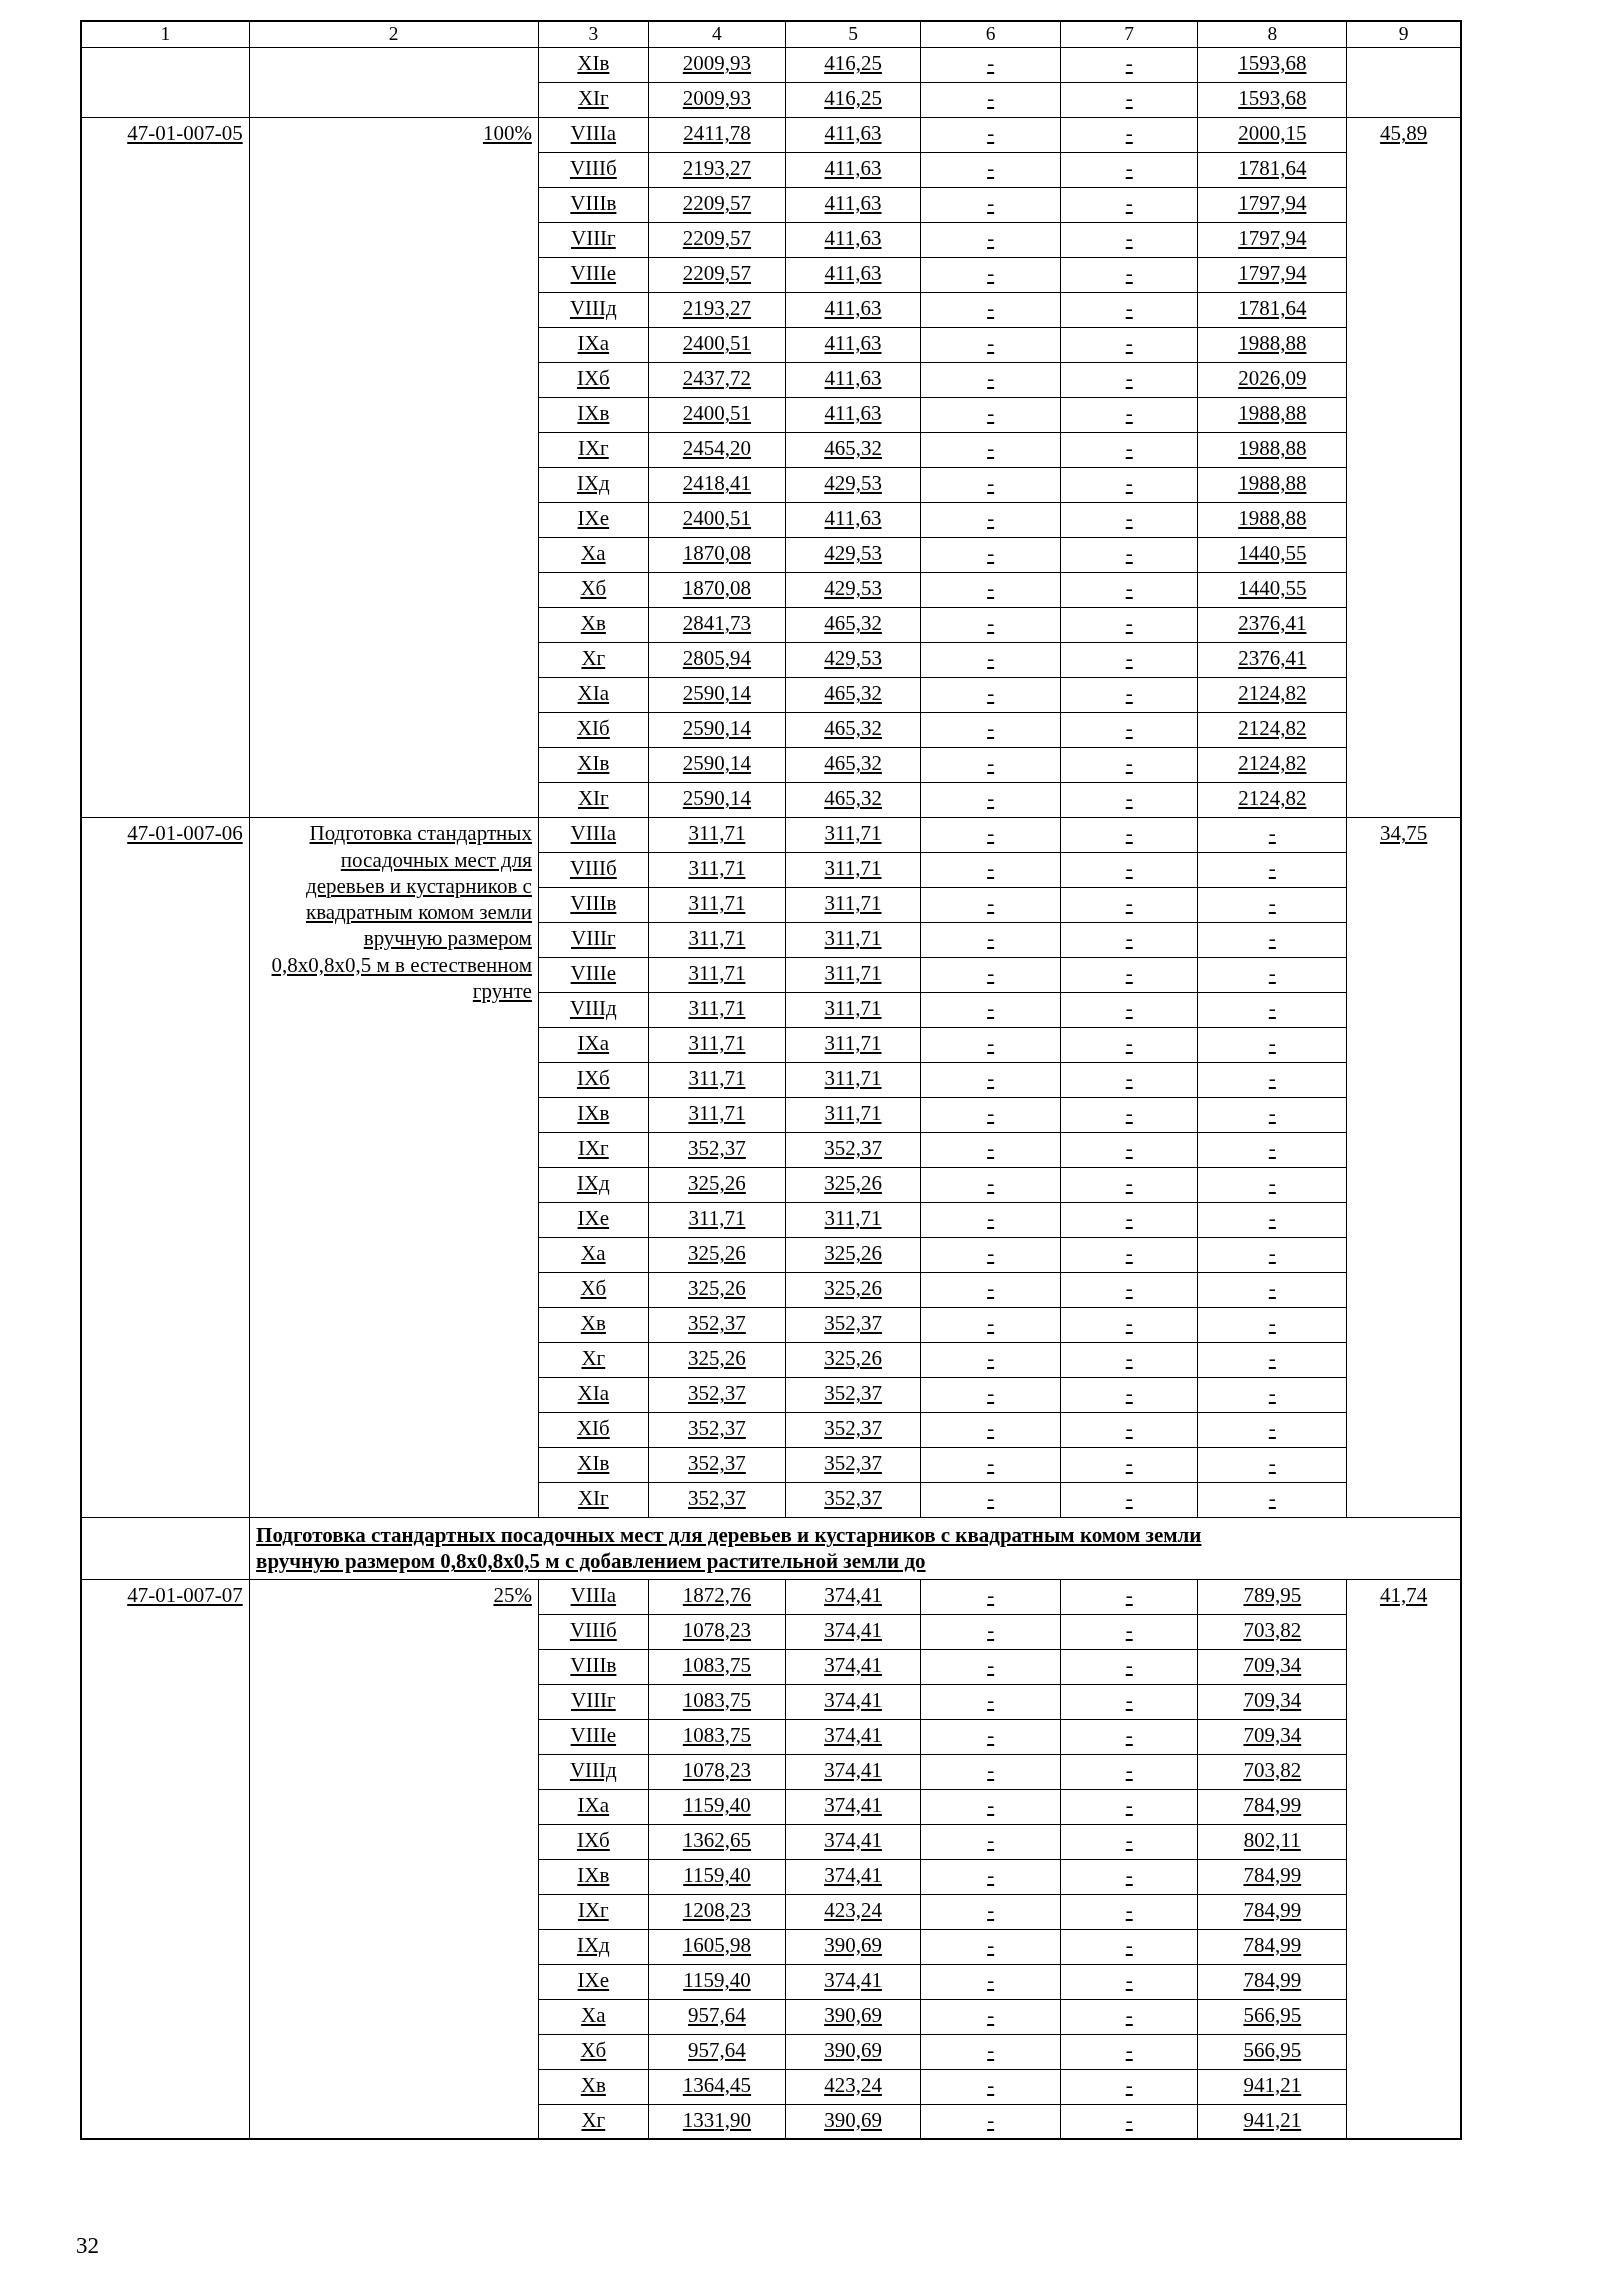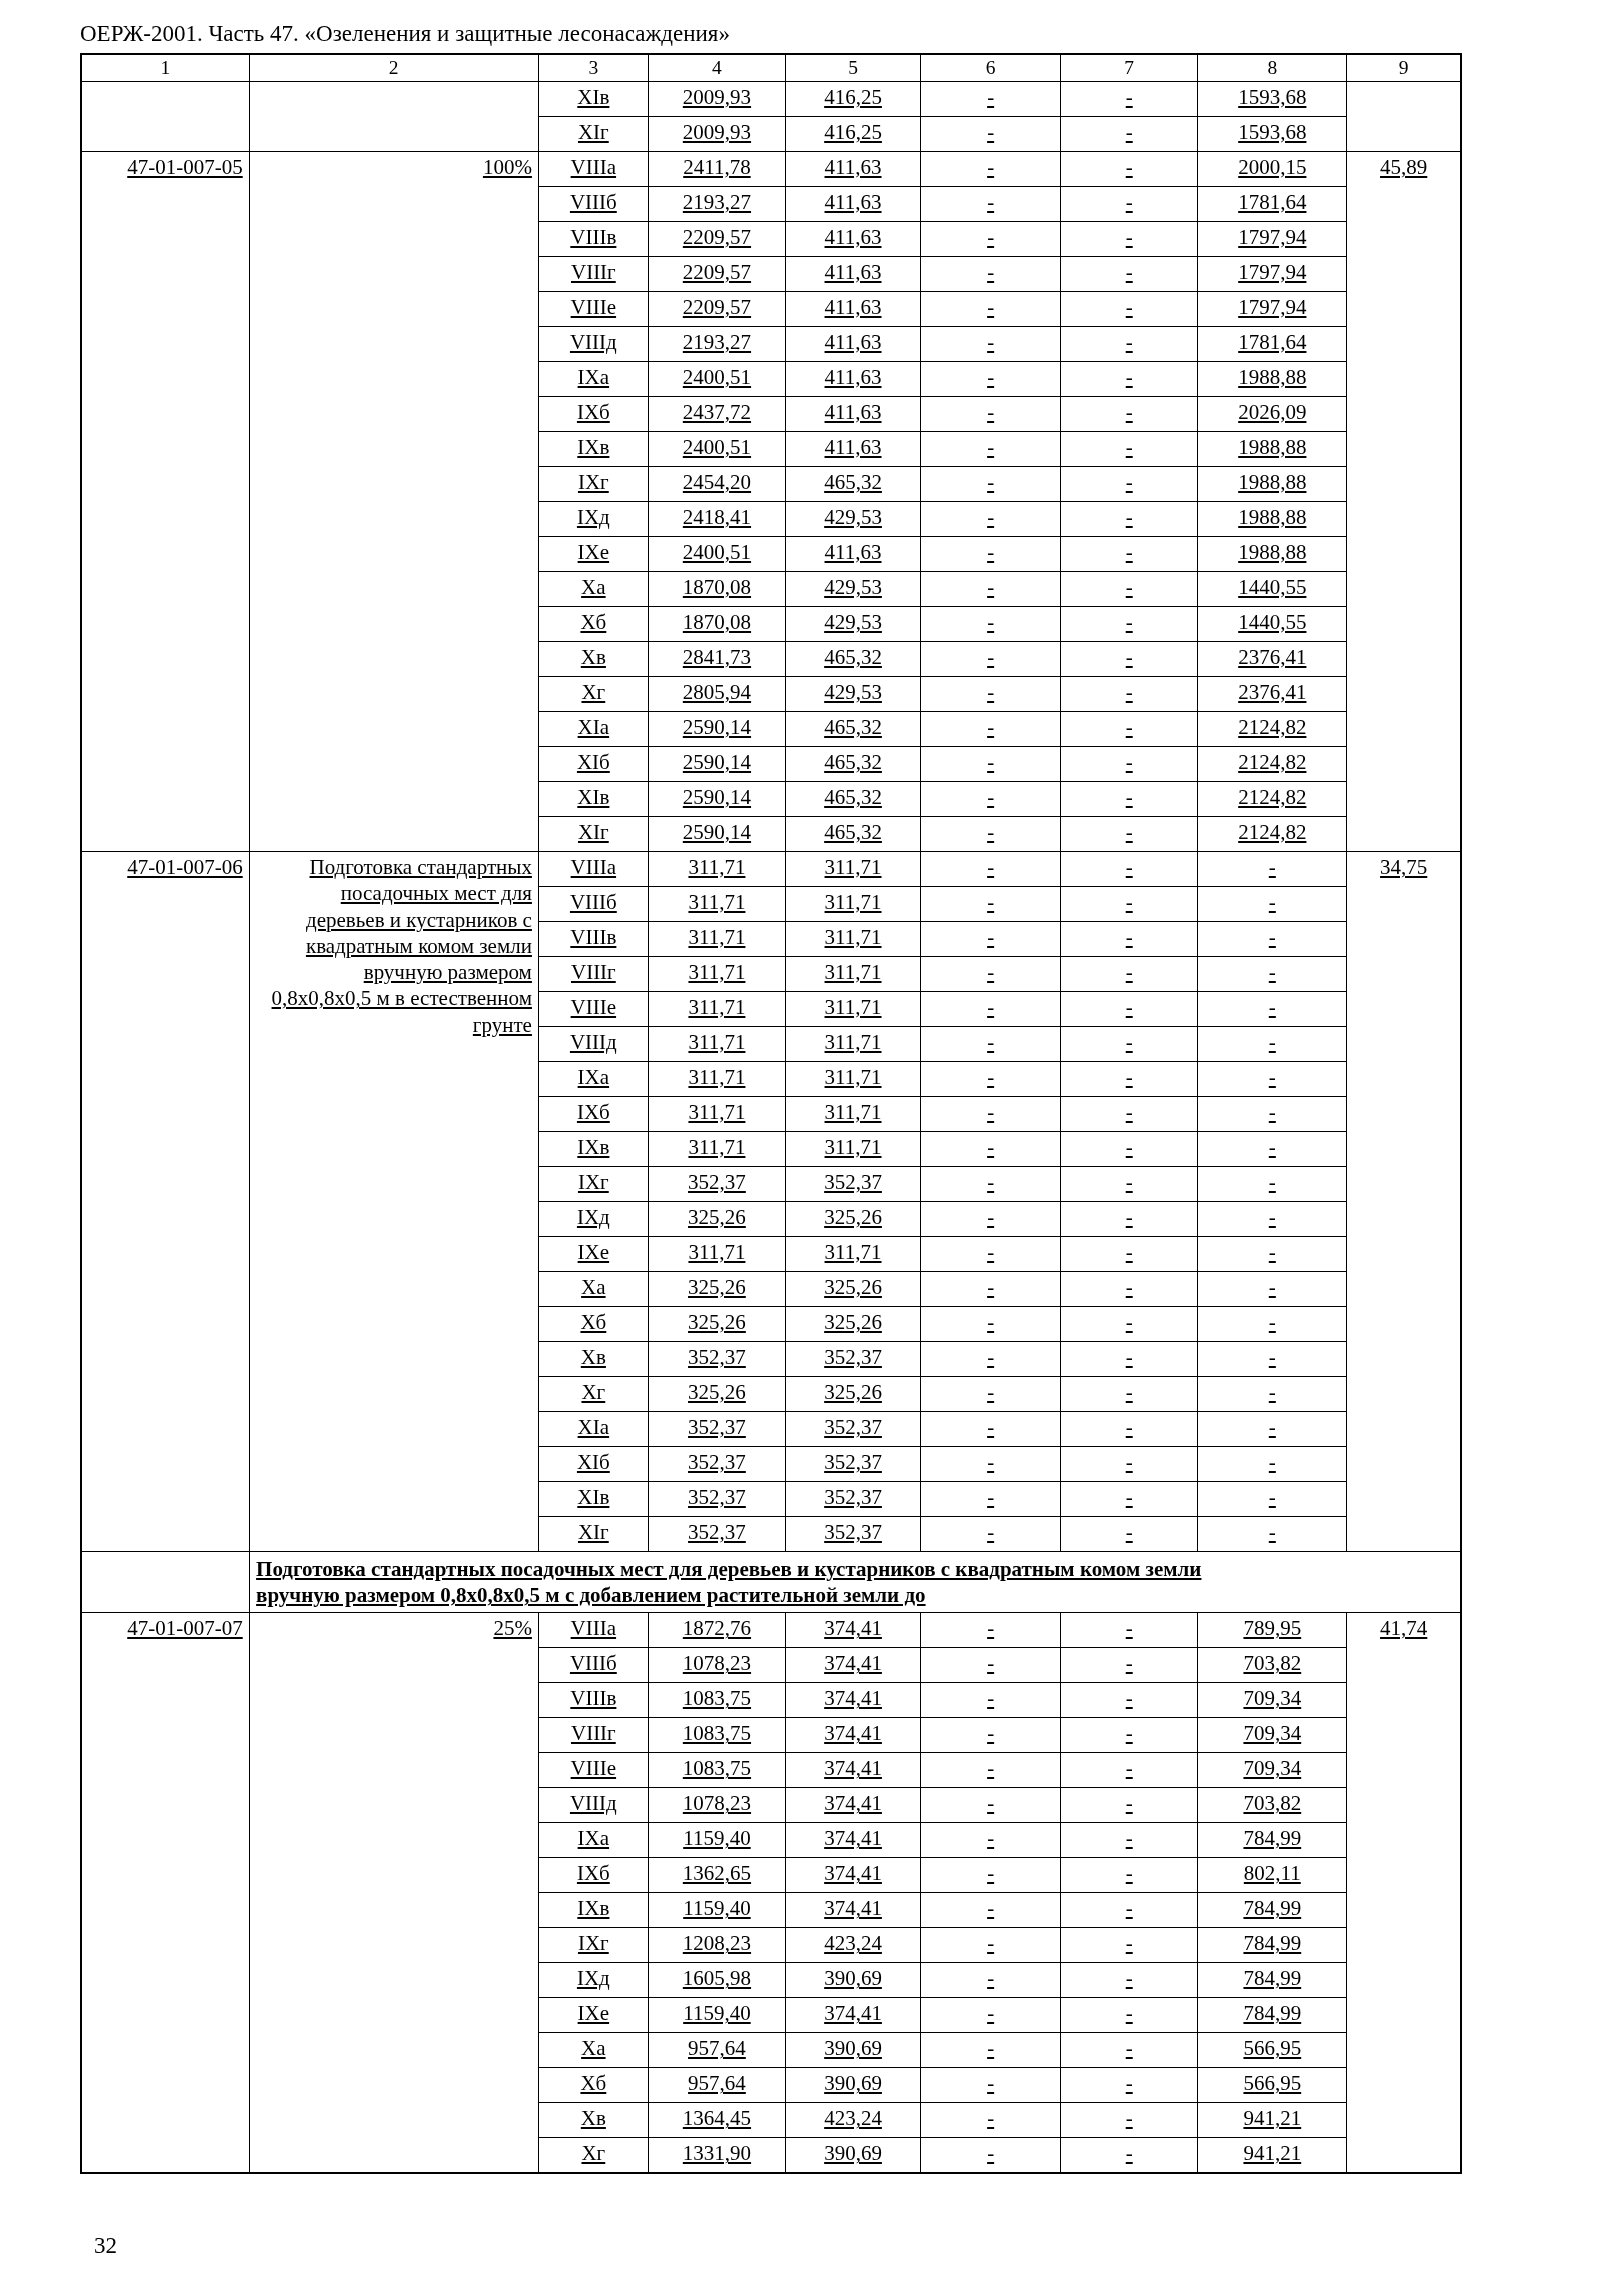--- a/index.html
+++ b/index.html
@@ -40,30 +40,29 @@
   td.code-cell, td.description-cell { text-align: right; padding-left: 12px; padding-right: 5.9px; }
   td.zone-cell { text-align: center; }
   td.section-header {
     font-weight: bold;
     text-align: left;
     white-space: pre-line;
     padding: 3.9px 6.5px;
   }
   .page-footer {
     position: absolute;
-    left: 94px;
+    left: 76px;
     top: 2233px;
     font-size: 23px;
   }
 </style>
 </head>
 <body>
 
 <div class="page">
-  <div class="page-header">ОЕРЖ-2001. Часть 47. «Озеленения и защитные лесонасаждения»</div>
 
   <table class="main-table">
     <colgroup>
       <col style="width:168px">
       <col style="width:289px">
       <col style="width:110px">
       <col style="width:137px">
       <col style="width:135px">
       <col style="width:140px">
       <col style="width:137px">

